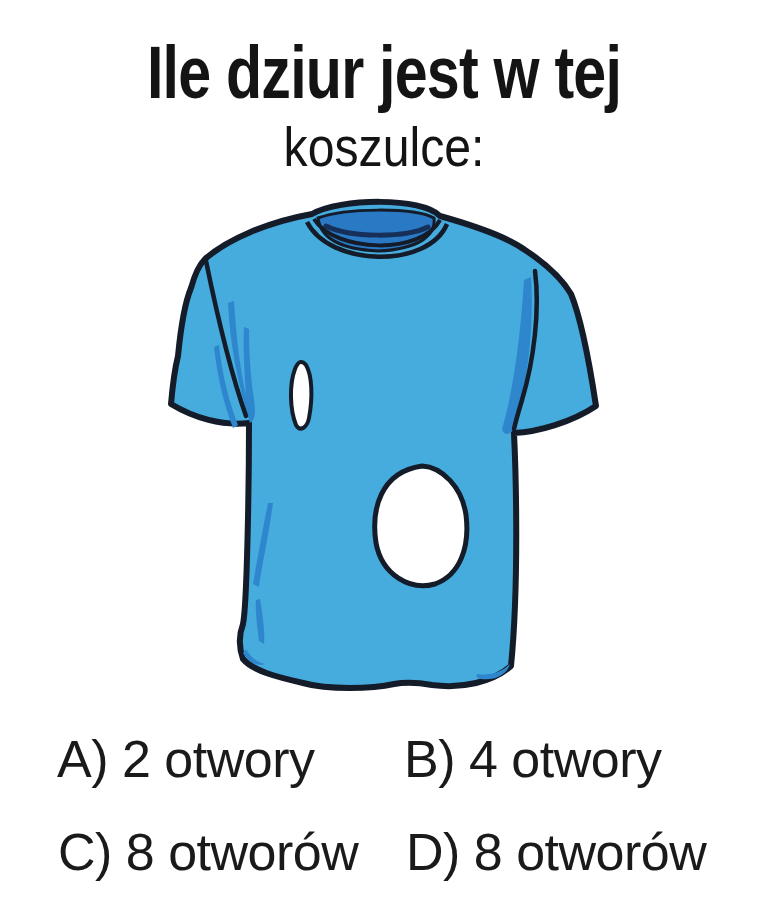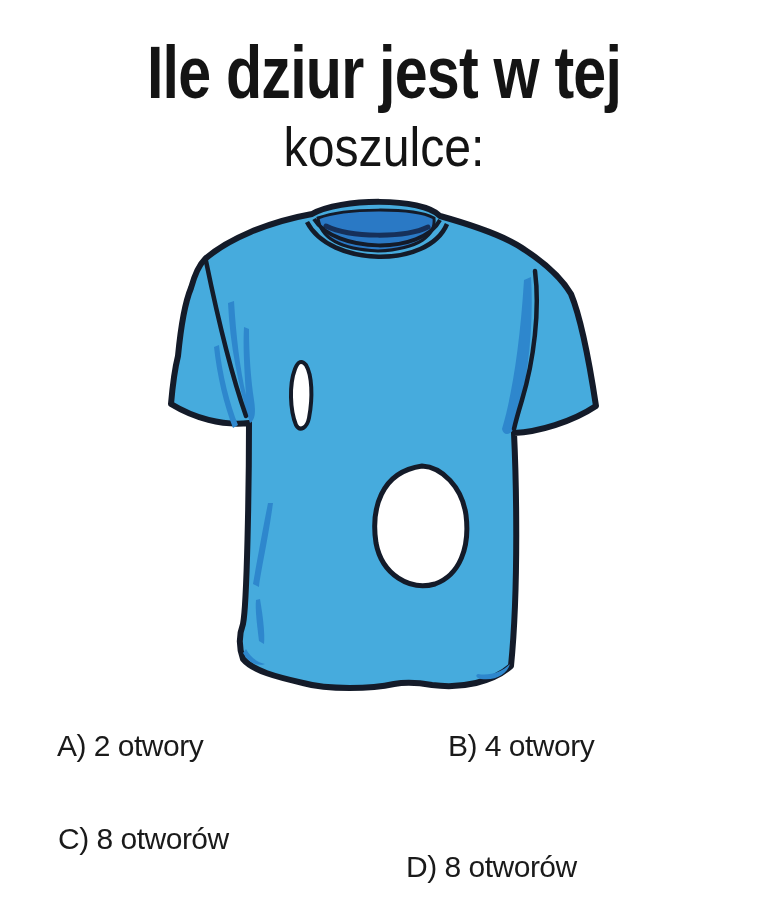--- a/index.html
+++ b/index.html
@@ -45,30 +45,30 @@
     transform-origin:50% 50%;
     color:#141414;
   }
   .tshirt-wrap{
     position:absolute;
     left:110px;top:185px;
     width:545px;height:525px;
   }
   .option{
     position:absolute;
-    font-size:30px;
+    font-size:52px;
     font-weight:500;
     letter-spacing:-0.5px;
     white-space:nowrap;
     color:#1a1a1a;
   }
   .opt-a{left:57px;top:729px;}
-  .opt-b{left:404px;top:729px;margin-left:44px;}
+  .opt-b{left:404px;top:729px;}
   .opt-c{left:58px;top:822px;}
-  .opt-d{left:406px;top:850px;}
+  .opt-d{left:406px;top:822px;}
 </style>
 </head>
 <body>
 
 <div class="title-line1">Ile dziur jest w tej</div>
 <div class="title-line2">koszulce:</div>
 
 <div class="tshirt-wrap">
   <svg viewBox="0 0 545 525" width="545" height="525">
 

